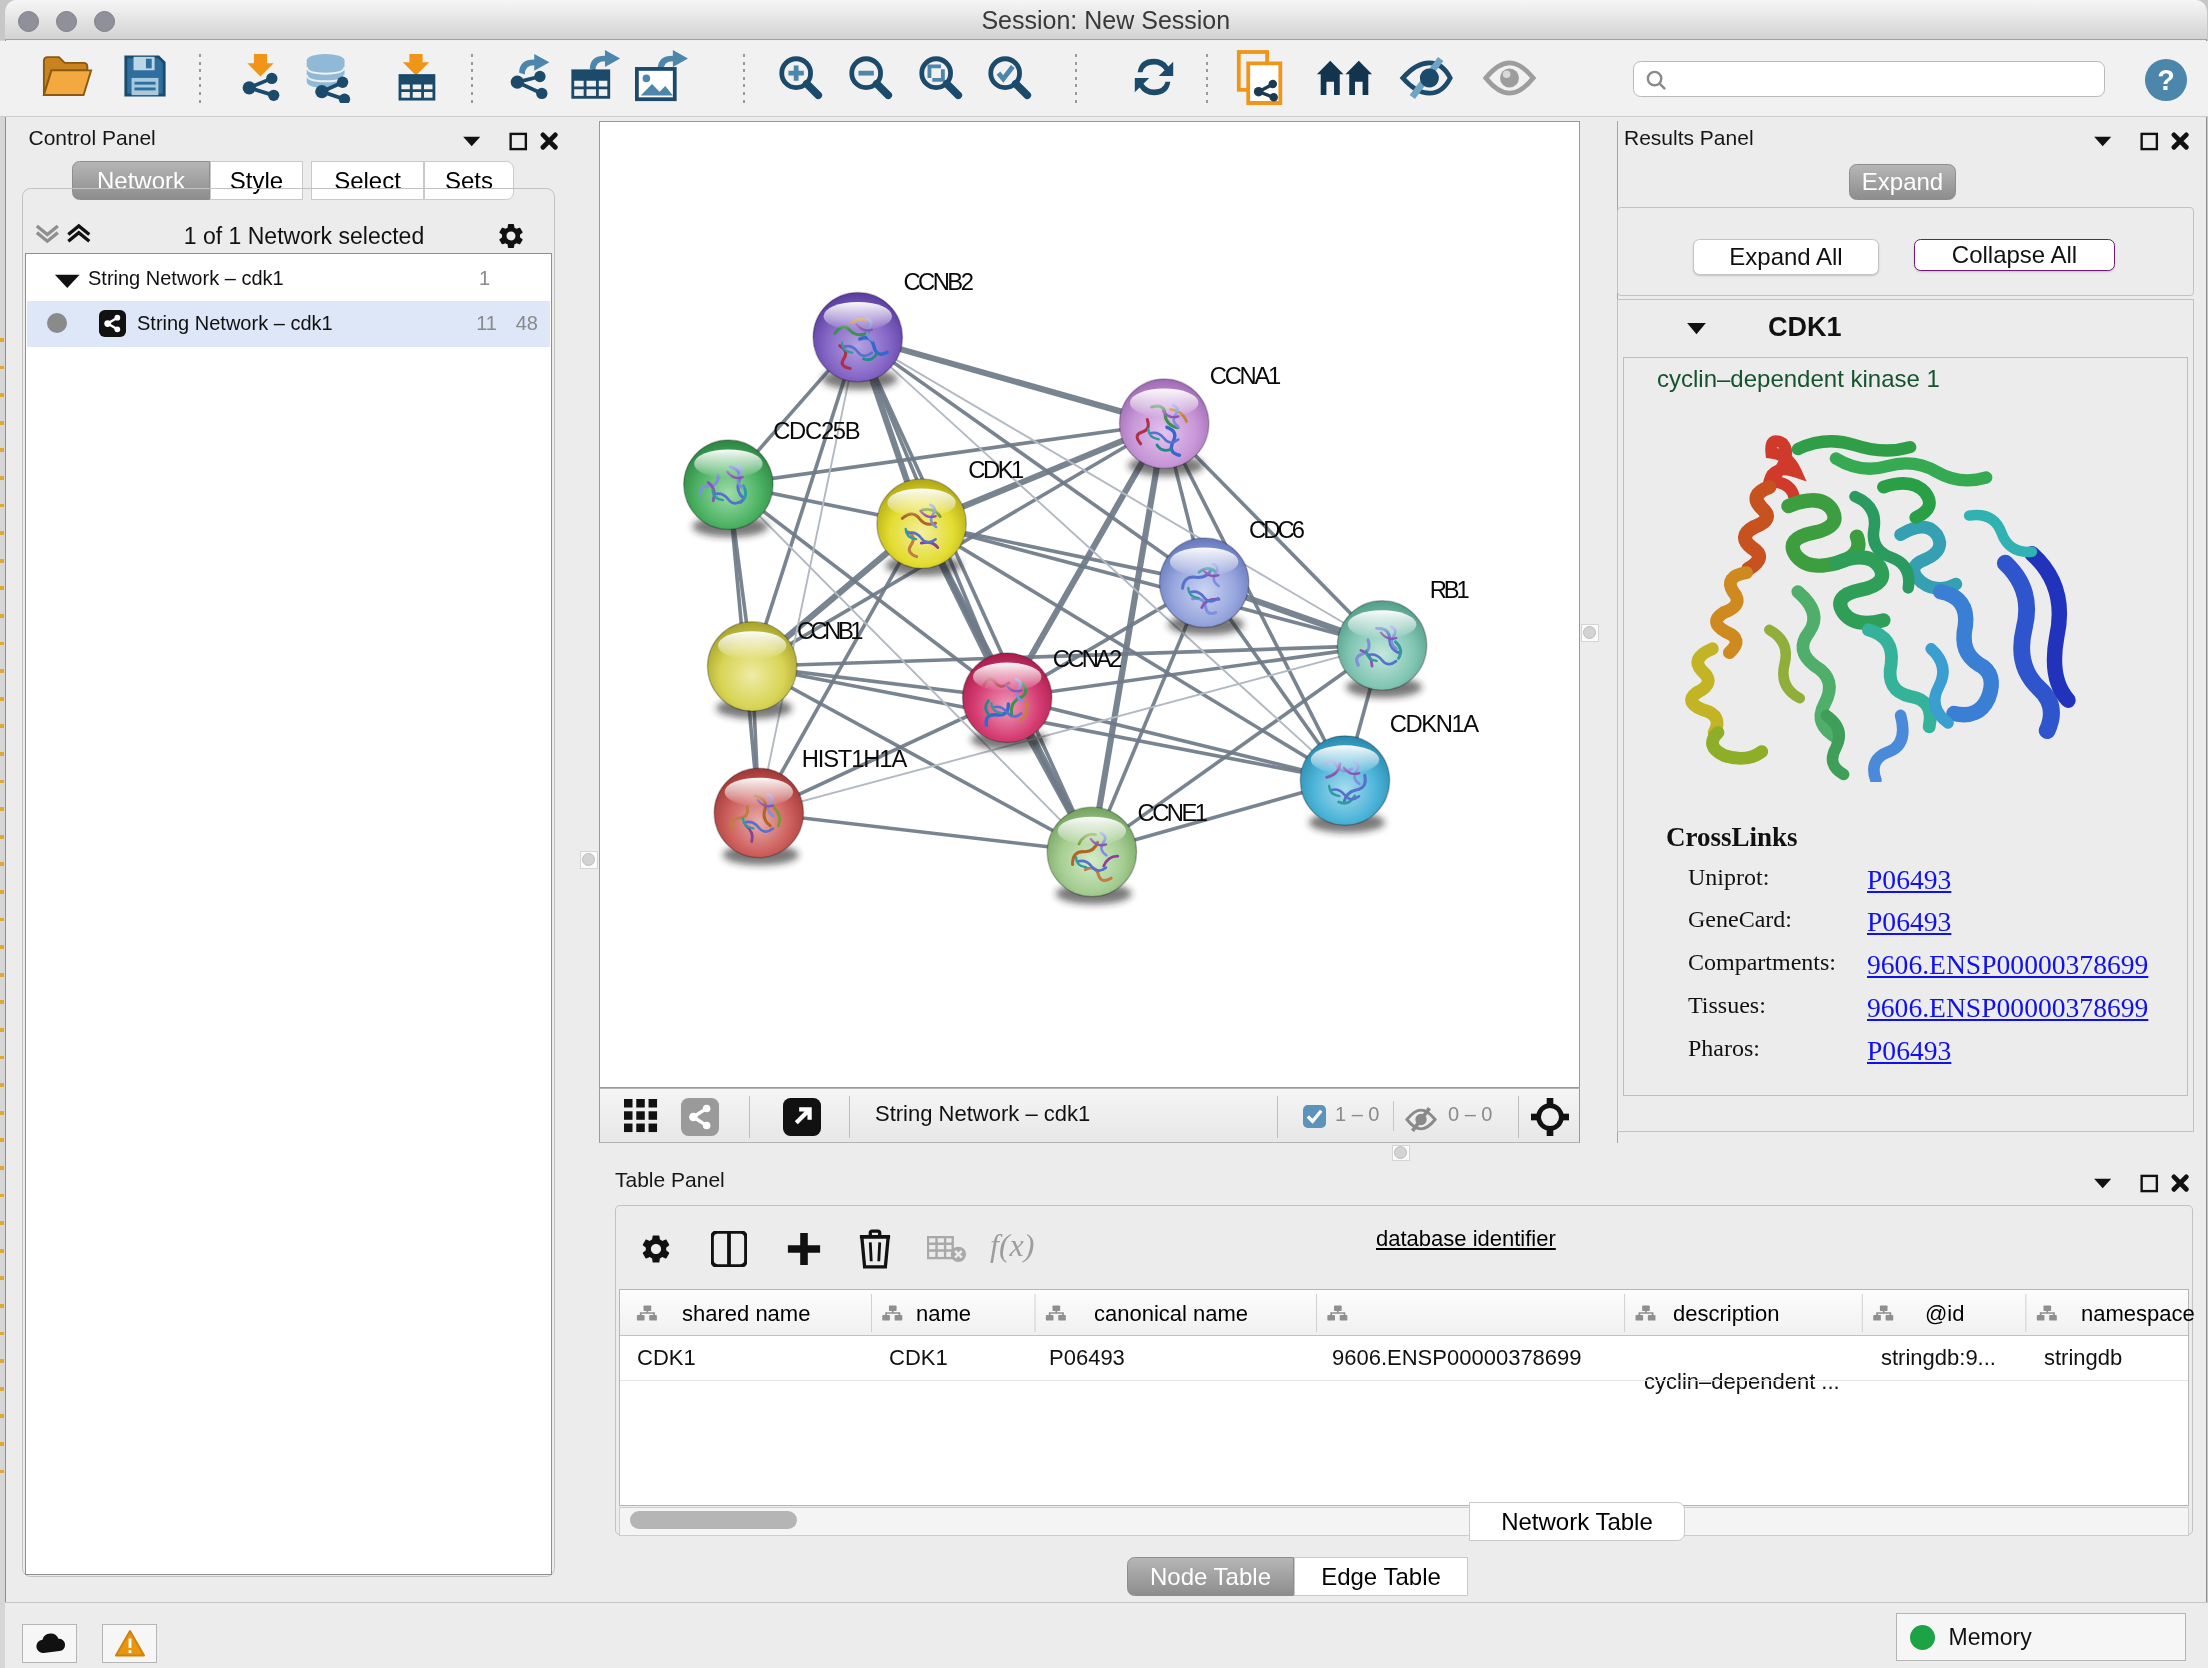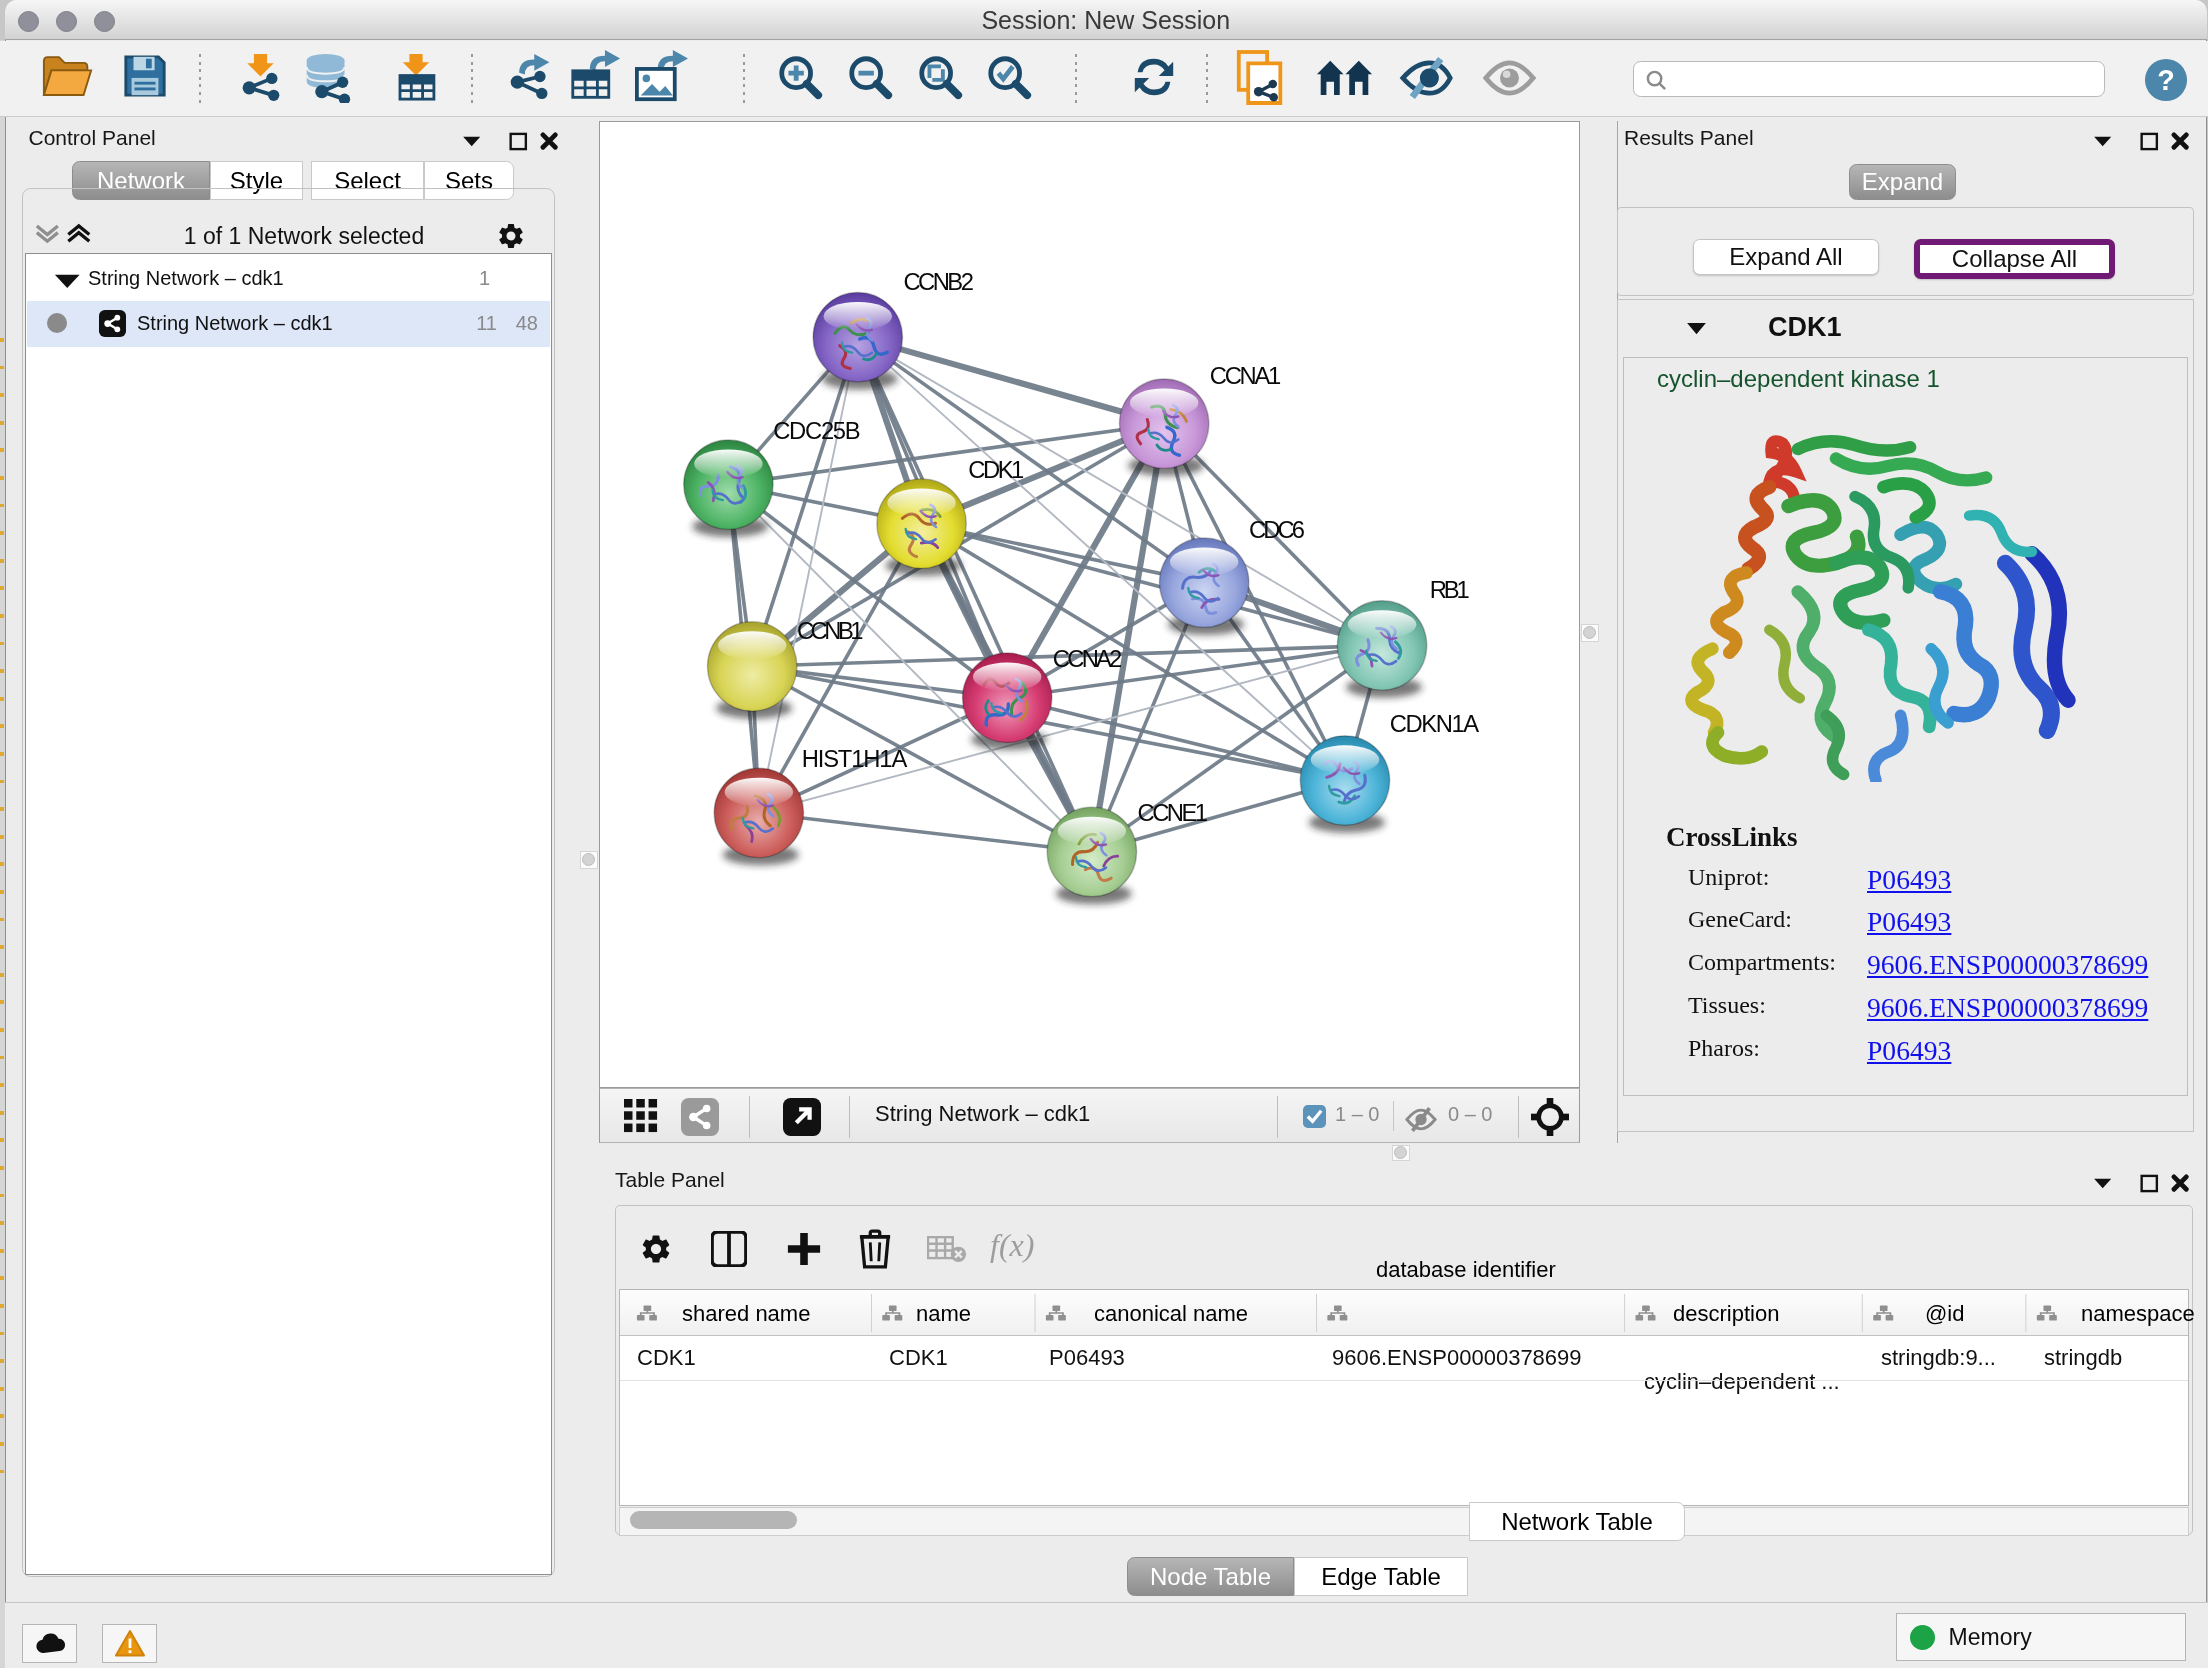--- a/index.html
+++ b/index.html
@@ -499,21 +499,21 @@
  <div class="abs phead" style="left:1624px;top:126px;">Results Panel</div>
  <svg class="abs" style="left:2092px;top:132px" width="105" height="19" viewBox="0 0 110 20">
   <path d="M2 5 L20 5 L11 15 Z" fill="#111"></path>
   <rect x="52" y="2" width="16" height="16" fill="none" stroke="#111" stroke-width="2.5"></rect>
   <path d="M86 3 L99 16 M99 3 L86 16" stroke="#111" stroke-width="5" stroke-linecap="round"></path>
  </svg>
  <div class="seg tabA" style="left:1849px;top:164px;width:107px;height:36px;border-radius:7.6px;border-color:#8d8d8d;">Expand</div>
 
  <div class="abs" style="left:1617px;top:207px;width:577px;height:89px;border:1.9px solid #c2c2c2;border-radius:3.8px;"></div>
  <div class="abs" style="left:1693px;top:239px;width:186px;height:36px;background:#fff;border:1px solid #c4c4c4;border-radius:6.7px;box-shadow:0 1px 1.9px rgba(0,0,0,0.18);font-size:24px;color:#111;display:flex;align-items:center;justify-content:center;">Expand All</div>
- <div class="abs" style="left:1914px;top:239px;width:201px;height:40px;background:#fff;border:6px solid #701a75;border-radius:6.7px;box-shadow:0 1px 1.9px rgba(0,0,0,0.18);font-size:24px;color:#111;display:flex;align-items:center;justify-content:center;">Collapse All</div>
+ <div class="abs" style="left:1914px;top:239px;width:201px;height:32px;background:#fff;border:1px solid #701a75;border-radius:6.7px;box-shadow:0 1px 1.9px rgba(0,0,0,0.18);font-size:24px;color:#111;display:flex;align-items:center;justify-content:center;">Collapse All</div>
 
  <div class="abs" style="left:1617px;top:299px;width:577px;height:833px;border:1.9px solid #c2c2c2;"></div>
  <svg class="abs" style="left:1685px;top:321px" width="23" height="15" viewBox="0 0 24 16">
   <path d="M2 2 L22 2 L12 14 Z" fill="#111"></path>
  </svg>
  <div class="abs" style="left:1768px;top:312px;font-size:27px;font-weight:bold;color:#111;">CDK1</div>
  <div class="abs" style="left:1623px;top:357px;width:565px;height:739px;border:1px solid #bdbdbd;"></div>
  <div class="abs" style="left:1657px;top:365px;font-size:24px;color:#14532d;">cyclin–dependent kinase 1</div>
 
  <svg class="abs" style="left:1655px;top:430px" width="457" height="352" viewBox="0 0 480 370">
@@ -615,21 +615,21 @@
       <use href="#hic" x="280" y="14"></use>
       <use href="#hic" x="452" y="14"></use>
       <use href="#hic" x="748" y="14"></use>
       <use href="#hic" x="1072" y="14"></use>
       <use href="#hic" x="1322" y="14"></use>
       <use href="#hic" x="1494" y="14"></use>
  </svg>
  <div class="abs thdr" style="left:682px;top:1301px;">shared name</div>
  <div class="abs thdr" style="left:916px;top:1301px;">name</div>
  <div class="abs thdr" style="left:1094px;top:1301px;">canonical name</div>
- <div class="abs thdr" style="left:1376px;top:1257px;">database identifier</div>
+ <div class="abs thdr" style="left:1376px;top:1226px;text-decoration:underline;">database identifier</div>
  <div class="abs thdr" style="left:1673px;top:1301px;">description</div>
  <div class="abs thdr" style="left:1925px;top:1301px;">@id</div>
  <div class="abs thdr" style="left:2081px;top:1301px;">namespace</div>
  <div class="abs trow" style="left:637px;top:1345px;">CDK1</div>
  <div class="abs trow" style="left:889px;top:1345px;">CDK1</div>
  <div class="abs trow" style="left:1049px;top:1345px;">P06493</div>
  <div class="abs trow" style="left:1332px;top:1345px;">9606.ENSP00000378699</div>
  <div class="abs trow" style="left:1644px;top:1345px;margin-top:24px;">cyclin–dependent ...</div>
  <div class="abs trow" style="left:1881px;top:1345px;">stringdb:9...</div>
  <div class="abs trow" style="left:2044px;top:1345px;">stringdb</div>

